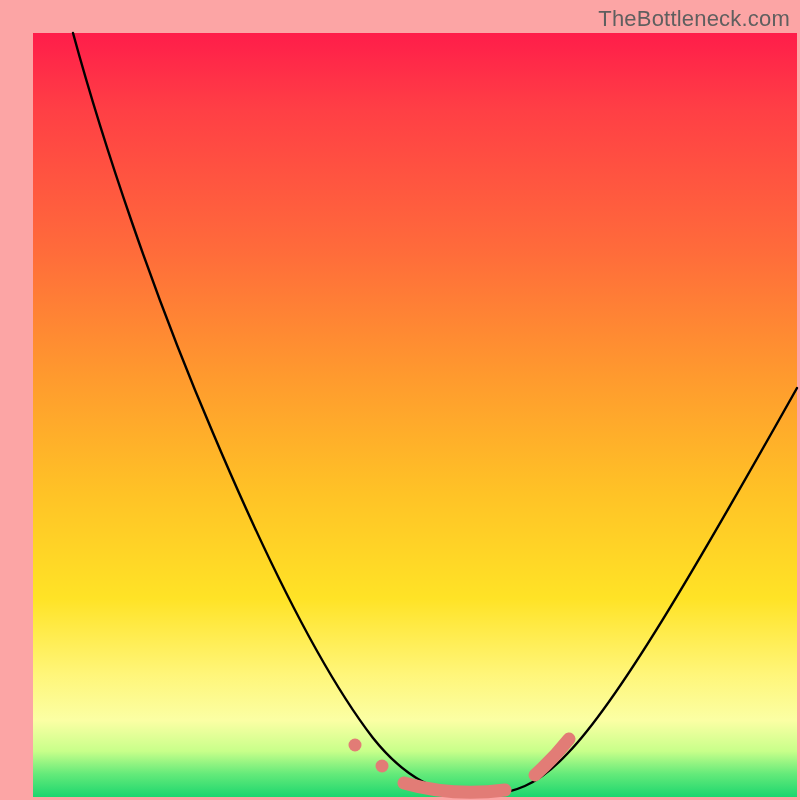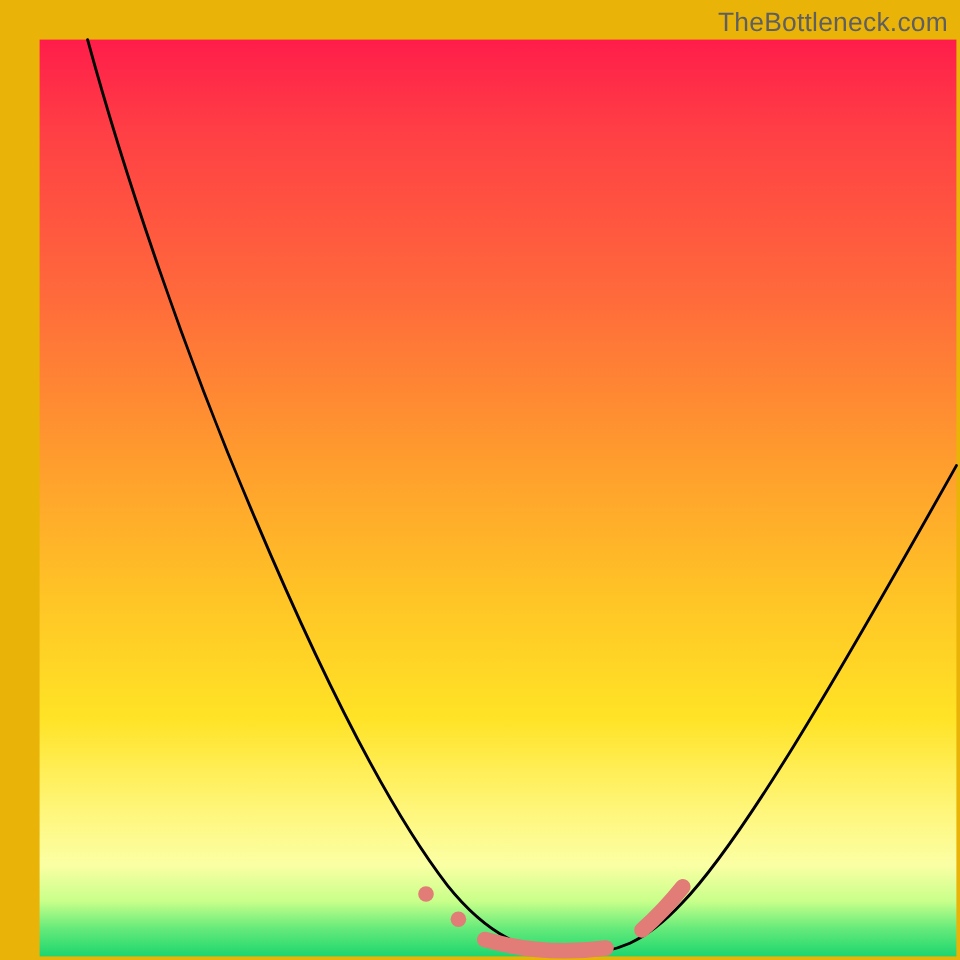--- a/index.html
+++ b/index.html
@@ -10,21 +10,21 @@
     background: #000;
     overflow: hidden;
     font-family: Arial, Helvetica, sans-serif;
   }
   .frame {
     position: absolute;
     left: 0;
     top: 0;
     width: 800px;
     height: 800px;
-    background: #eab308;
+    background: #fca5a5;
   }
   .plot-area {
     position: absolute;
     left: 33px;
     top: 33px;
     width: 764px;
     height: 764px;
     
     background: linear-gradient(
       to bottom,

